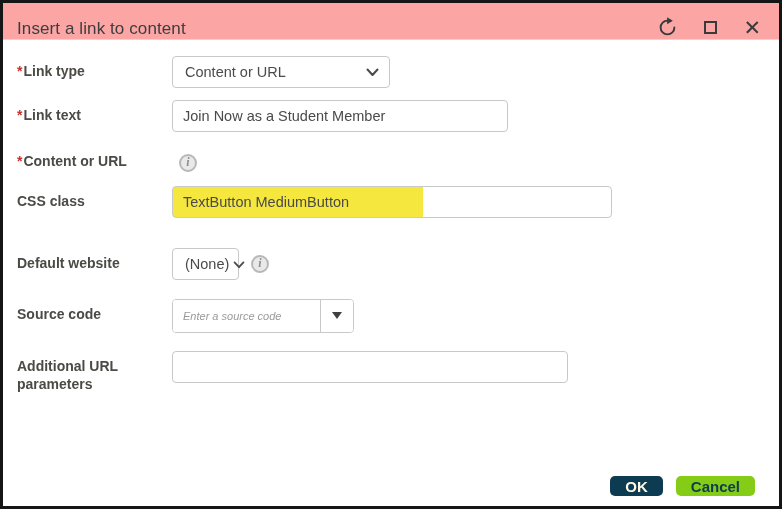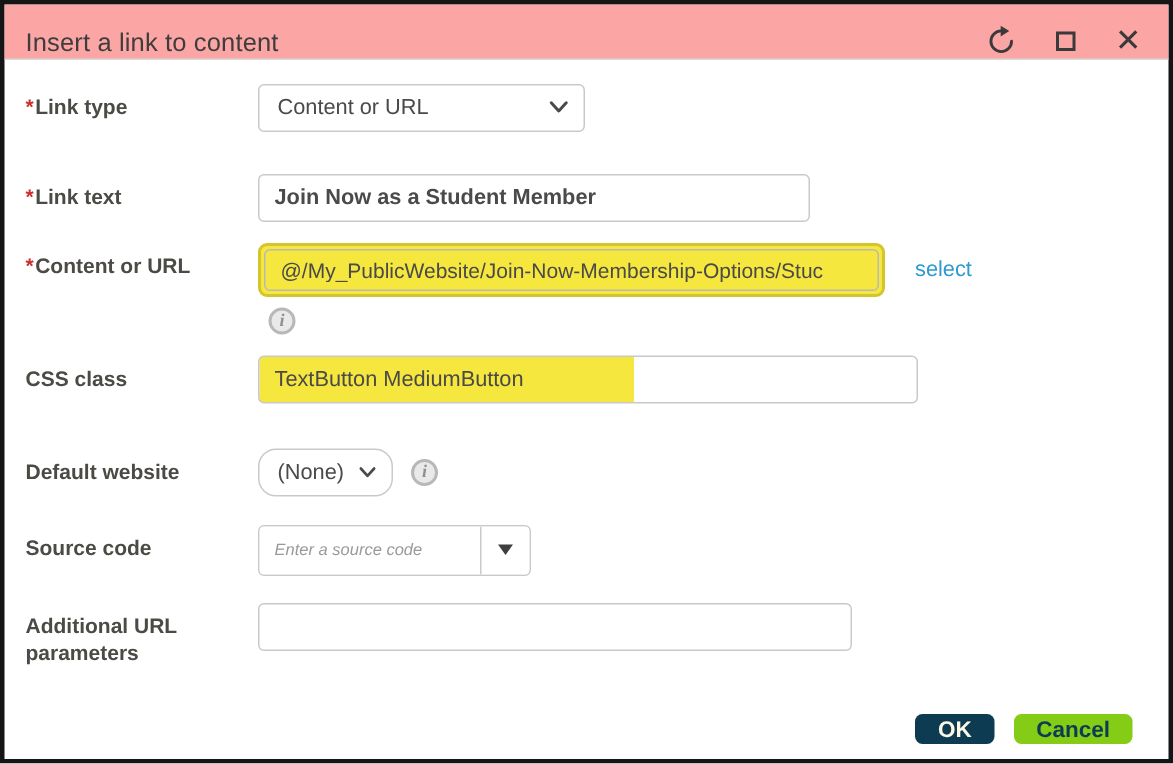--- a/index.html
+++ b/index.html
@@ -65,21 +65,21 @@
     display:flex;align-items:center;justify-content:center;cursor:pointer;
   }
   .tri-down{width:0;height:0;border-left:5px solid transparent;border-right:5px solid transparent;border-top:7px solid #3f3f3f;}
   
   .footer{position:absolute;right:24px;bottom:12px;display:flex;gap:13px;}
   .btn{border:none;border-radius:5px;height:20px;padding:0 15px;font-family:"Liberation Sans",sans-serif;
        font-size:15px;font-weight:700;cursor:pointer;}
   .btn-ok{background:#0d3c52;color:#fdf9e6;}
   .btn-cancel{background:#84cc16;color:#0d3c52;}
   
-  .mb-a{margin-bottom:28px;} .mb-b{margin-bottom:14px;} .mb-c{margin-bottom:30px;}
+  .mb-a{margin-bottom:12px;} .mb-b{margin-bottom:14px;} .mb-c{margin-bottom:30px;}
   .mb-d{margin-bottom:19px;} .mb-e{margin-bottom:18px;}
   .sub-info{margin:6px 0 0 7px;}
 </style>
 </head>
 <body>
 
 <div class="dialog">
 
   <div class="titlebar">
     <span class="title">Insert a link to content</span>
@@ -114,53 +114,47 @@
               <path d="M1.5 1.5 L6.5 7 L11.5 1.5" fill="none" stroke="#4a4a4a" stroke-width="2" stroke-linecap="round" stroke-linejoin="round"></path>
             </svg>
         </span>
       </div>
     </div>
 
     <div class="row mb-b">
       <div class="lbl">
         <span class="req">*</span><span>Link text</span>
       </div>
-      <input class="ctrl-input" style="width: 368px; font-weight: bold;" type="text" value="Join Now as a Student Member">
+      <input class="ctrl-input" style="width: 336px;" type="text" value="Join Now as a Student Member">
     </div>
 
     <div class="row mb-b">
       <div class="lbl">
         <span class="req">*</span><span>Content or URL</span>
       </div>
       <div>
-        <div style="display:flex;align-items:center;">
-          <span class="hl-wrap">
-            <input class="ctrl-input" style="width: 410px; font-size: 14px;" type="text" value="@/My_PublicWebsite/Join-Now-Membership-Options/Stuc">
-          </span>
-          <a href="#" class="select-link">select</a>
-        </div>
         <div class="sub-info">
           <span class="info-icon">i</span>
         </div>
       </div>
     </div>
 
     <div class="row mb-c">
       <div class="lbl">
         <span>CSS class</span>
       </div>
       <input class="ctrl-input css-input" style="width: 440px;" type="text" value="TextButton MediumButton">
     </div>
 
     <div class="row mb-d">
       <div class="lbl">
         <span>Default website</span>
       </div>
       <div style="display:flex;align-items:center;gap:12px;">
-        <div class="fselect" style="width:90px;border-radius:12px;">
+        <div class="fselect" style="width:67px;">
           <span class="sel-text">(None)</span>
           <span class="chev" style="margin-left:4px;">
             <svg width="12" height="8" viewBox="0 0 13 9">
                 <path d="M1.5 1.5 L6.5 7 L11.5 1.5" fill="none" stroke="#4a4a4a" stroke-width="2" stroke-linecap="round" stroke-linejoin="round"></path>
               </svg>
           </span>
         </div>
         <span class="info-icon">i</span>
       </div>
     </div>

